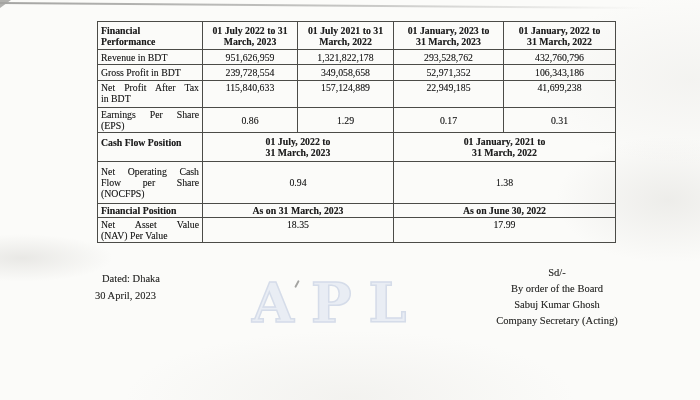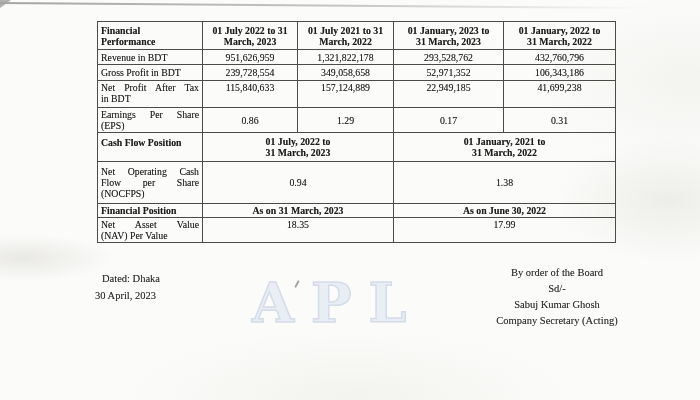--- a/index.html
+++ b/index.html
@@ -173,20 +173,20 @@
       </tr>
     </tbody>
       </table>
 
     <div class="dated">
       <div class="l1">Dated: Dhaka</div>
       <div>30 April, 2023</div>
     </div>
 
     <div class="sig">
+      <div>Sd/-</div>
       <div>By order of the Board</div>
-      <div>Sd/-</div>
       <div>Sabuj Kumar Ghosh</div>
       <div>Company Secretary (Acting)</div>
     </div>
 
   </div>
 </div>
 
 </body></html>

